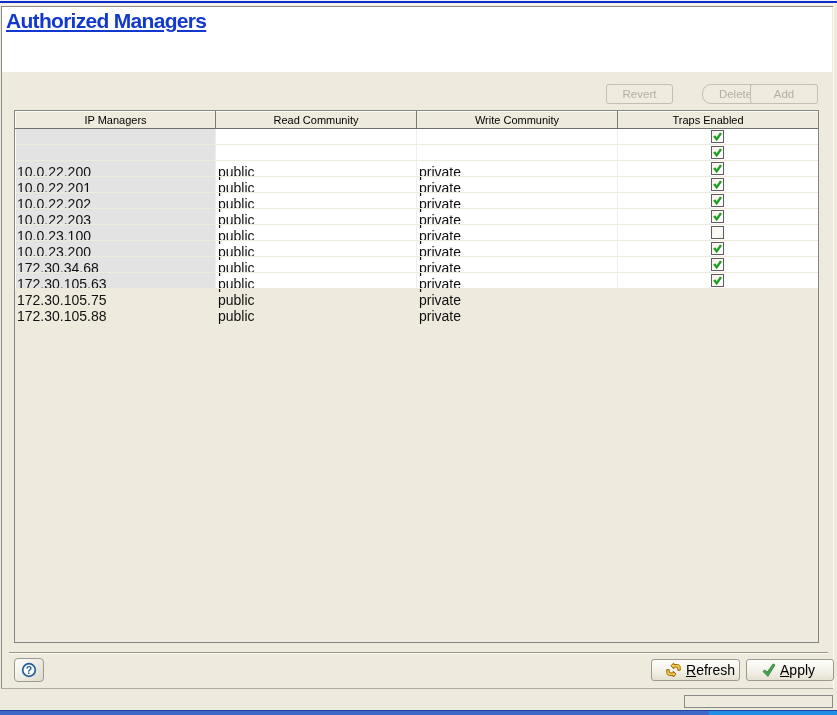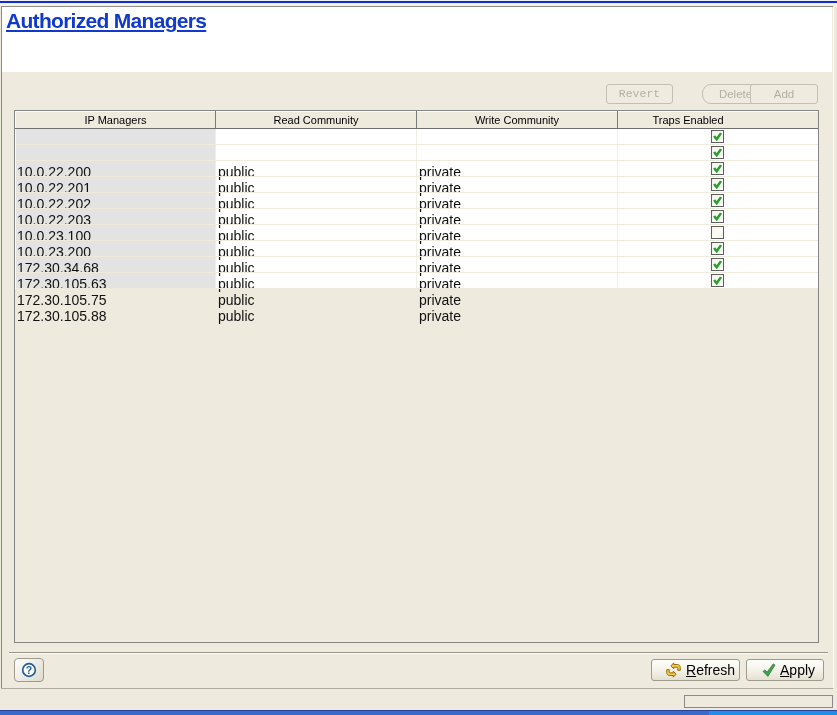--- a/index.html
+++ b/index.html
@@ -35,37 +35,37 @@
 <div class="abs" style="left:0;top:3px;width:837px;height:3px;background:#f6f1e0;"></div>
 <div class="hl" style="left:1px;top:6px;width:832px;background:#8a8a8a;"></div>
 
 <div class="vl" style="left:1px;top:6px;height:683px;background:#8a8a8a;"></div>
 <div class="vl" style="left:833px;top:7px;height:681px;background:#fcfbf4;"></div>
 <div class="hl" style="left:1px;top:688px;width:832px;background:#aeab9e;"></div>
 
 <div class="abs" style="left:2px;top:7px;width:830px;height:65px;background:#ffffff;"></div>
 <div class="abs" style="left:6px;top:9px;font-size:21px;font-weight:bold;color:#1139cd;letter-spacing:-0.7px;text-decoration:underline;">Authorized Managers</div>
 
-<div class="btnd" style="left:606px;font-family:Liberation Mono, monospace;">Revert</div>
+<div class="btnd" style="left:606px;">Revert</div>
 <div class="btnd" style="left:702px;border-radius:9px;">Delete</div>
 <div class="btnd" style="left:750px;width:68px;">Add</div>
 
 <div class="abs" style="left:14px;top:110px;width:805px;height:533px;box-sizing:border-box;border:1px solid #858585;background:#eeebde;"></div>
 <div class="hl" style="left:15px;top:111px;width:803px;background:#fdfcf6;"></div>
 <div class="vl" style="left:15px;top:111px;height:178px;background:#fdfcf6;"></div>
 
 <div class="abs" style="left:16px;top:112px;width:802px;height:16px;background:#eeebde;"></div>
 <div class="hvl" style="left:215px;"></div>
 <div class="hvl" style="left:416px;"></div>
 <div class="hvl" style="left:617px;"></div>
 <div class="hl" style="left:15px;top:128px;width:803px;background:#6f6f6f;"></div>
 <div class="hdrtxt" style="left:16px;width:199px;">IP Managers</div>
 <div class="hdrtxt" style="left:216px;width:200px;">Read Community</div>
 <div class="hdrtxt" style="left:417px;width:200px;">Write Community</div>
-<div class="hdrtxt" style="left:588px;width:200px;">Traps Enabled</div>
+<div class="hdrtxt" style="left:608px;width:200px;">Traps Enabled</div>
 
 <div class="abs" style="left:16px;top:129px;width:199px;height:160px;background:#e3e3e3;"></div>
 <div class="abs" style="left:216px;top:129px;width:200px;height:160px;background:#ffffff;"></div>
 <div class="abs" style="left:417px;top:129px;width:200px;height:160px;background:#ffffff;"></div>
 <div class="abs" style="left:618px;top:129px;width:200px;height:160px;background:#ffffff;"></div>
 <div class="vsep" style="left:215px;"></div>
 <div class="vsep" style="left:416px;"></div>
 <div class="vsep" style="left:617px;"></div>
 
 <div id="rows">
@@ -168,21 +168,21 @@
 </div>
 
 <div class="xpbtn" style="left:651px;width:89px;">
 <svg width="17" height="18" viewBox="0 0 16 17" style="left:13px;top:1px;">
   <path d="M5.6 4.6 L8.2 1.8 L8.2 3.3 L11.6 3.3 C13.4 3.3 14.4 4.6 14.4 6.2 L14.4 8.8 L12.0 8.8 L12.0 6.5 C12.0 6.0 11.7 5.8 11.2 5.8 L8.2 5.8 L8.2 7.4 Z" fill="#f9ca48" stroke="#8e6608" stroke-width="0.9"></path>
   <path d="M10.4 12.4 L7.8 15.2 L7.8 13.7 L4.4 13.7 C2.6 13.7 1.6 12.4 1.6 10.8 L1.6 8.2 L4.0 8.2 L4.0 10.5 C4.0 11.0 4.3 11.2 4.8 11.2 L7.8 11.2 L7.8 9.6 Z" fill="#f9ca48" stroke="#8e6608" stroke-width="0.9"></path>
 </svg>
 <span style="left:34px;"><u>R</u>efresh</span>
 </div>
 
-<div class="xpbtn" style="left:746px;width:78px;padding-left:12px;">
+<div class="xpbtn" style="left:746px;width:88px;padding-left:12px;">
 <svg width="14" height="15" viewBox="0 0 14 15" style="left:15px;top:3px;">
   <path d="M1.0 8.4 L2.9 6.9 L5.2 9.1 L11.2 0.9 L13.0 2.0 L5.9 13.4 Z" fill="#46a44a" stroke="#1e6f3a" stroke-width="0.7"></path>
 </svg>
 <span style="left:33px;"><u>A</u>pply</span>
 </div>
 
 <div class="abs" style="left:684px;top:695px;width:149px;height:13px;box-sizing:border-box;border:1px solid #8a8a8a;background:#eeebde;"></div>
 
 <div class="hl" style="left:0;top:710px;width:837px;background:#26449e;"></div>
 <div class="abs" style="left:0;top:711px;width:709px;height:4px;background:#3d68c8;"></div>

